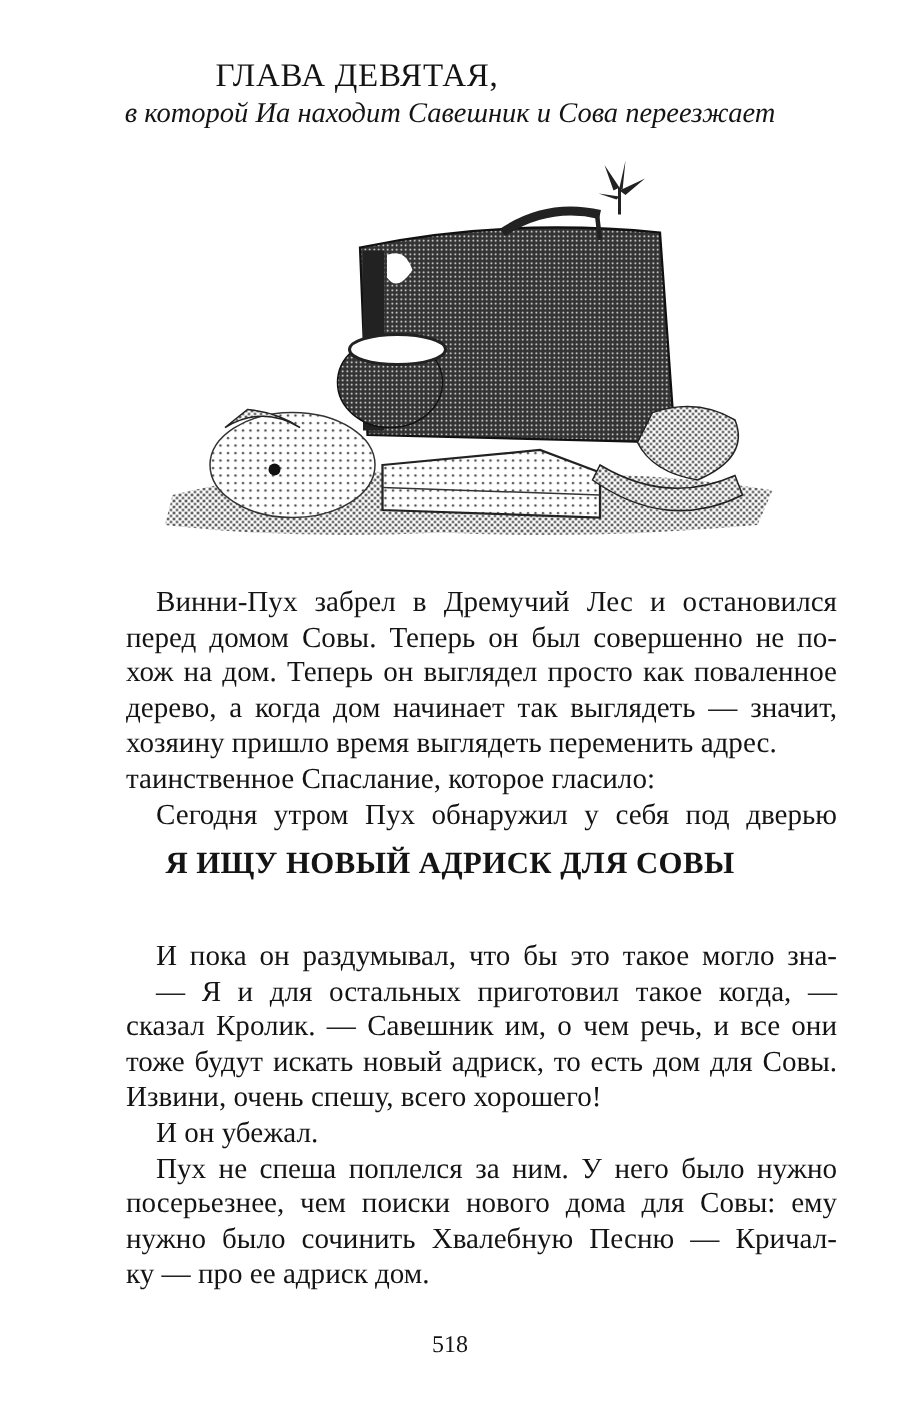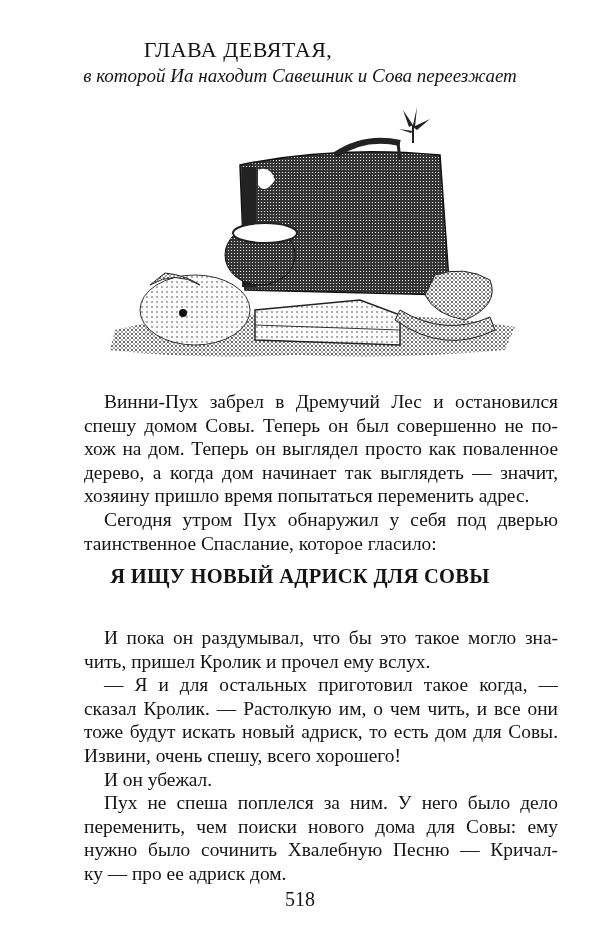--- a/index.html
+++ b/index.html
@@ -11,21 +11,21 @@
     .chapter-subtitle { position: absolute; top: 64px; left: 0; width: 600px; text-align: center;
                         font-size: 19px; font-style: italic; line-height: 24px; }
     .illustration { position: absolute; left: 95px; top: 105px; width: 430px; height: 260px; }
     .body-block { position: absolute; left: 84px; width: 474px; font-size: 19.4px; line-height: 23.6px;
                   text-align: justify; }
     .line { display: block; white-space: nowrap; text-align-last: justify; text-align: justify; }
     .line.indent { padding-left: 20px; }
     .line.last { text-align-last: left; }
     .notice { position: absolute; top: 562px; left: 0; width: 600px; text-align: center;
               font-weight: bold; font-size: 20.5px; line-height: 29px; letter-spacing: 0.3px; }
-    .page-number { position: absolute; top: 888px; left: 0; width: 600px; text-align: center; font-size: 20px; }
+    .page-number { position: absolute; top: 888px; left: 0; width: 600px; text-align: center; font-size: 16px; }
   </style>
 </head>
 <body>
 
 <div class="page">
   <div class="chapter-title">ГЛАВА ДЕВЯТАЯ,</div>
   <div class="chapter-subtitle">в которой Иа находит Савешник и Сова переезжает</div>
 
   <svg class="illustration" viewBox="0 0 430 260">
     <defs>
@@ -65,40 +65,39 @@
 
     <path d="M160 205 L265 195 L305 210 L305 240 L160 235 Z" fill="url(#stipLight)" stroke="#222" stroke-width="1.5"></path>
     <line x1="160" y1="220" x2="305" y2="225" stroke="#333"></line>
 
     <path d="M300 215 Q350 250 400 225 L395 212 Q350 232 305 205 Z" fill="url(#stip)" stroke="#222"></path>
     <path d="M340 170 Q370 160 395 175 Q405 200 370 215 Q340 210 330 190 Z" fill="url(#stip)" stroke="#222"></path>
   </svg>
 
   <div class="body-block" style="top: 390px;">
     <span class="line indent">Винни-Пух забрел в Дремучий Лес и остановился</span>
-    <span class="line">спешу домом Совы. Теперь он был совершенно не по-</span>
+    <span class="line">перед домом Совы. Теперь он был совершенно не по-</span>
     <span class="line">хож на дом. Теперь он выглядел просто как поваленное</span>
     <span class="line">дерево, а когда дом начинает так выглядеть — значит,</span>
-    <span class="line last">хозяину пришло время попытаться переменить адрес.</span>
+    <span class="line last">хозяину пришло время выглядеть переменить адрес.</span>
+    <span class="line last">таинственное Спаслание, которое гласило:</span>
     <span class="line indent">Сегодня утром Пух обнаружил у себя под дверью</span>
-    <span class="line last">таинственное Спаслание, которое гласило:</span>
   </div>
 
   <div class="notice">
     <div>Я ИЩУ НОВЫЙ АДРИСК ДЛЯ СОВЫ</div>
   </div>
 
   <div class="body-block" style="top: 626px;">
     <span class="line indent">И пока он раздумывал, что бы это такое могло зна-</span>
-    <span class="line last">чить, пришел Кролик и прочел ему вслух.</span>
     <span class="line indent">— Я и для остальных приготовил такое когда, —</span>
-    <span class="line">сказал Кролик. — Растолкую им, о чем чить, и все они</span>
+    <span class="line">сказал Кролик. — Савешник им, о чем речь, и все они</span>
     <span class="line">тоже будут искать новый адриск, то есть дом для Совы.</span>
     <span class="line last">Извини, очень спешу, всего хорошего!</span>
     <span class="line indent last">И он убежал.</span>
-    <span class="line indent">Пух не спеша поплелся за ним. У него было дело</span>
-    <span class="line">переменить, чем поиски нового дома для Совы: ему</span>
+    <span class="line indent">Пух не спеша поплелся за ним. У него было нужно</span>
+    <span class="line">посерьезнее, чем поиски нового дома для Совы: ему</span>
     <span class="line">нужно было сочинить Хвалебную Песню — Кричал-</span>
     <span class="line last">ку — про ее адриск дом.</span>
   </div>
 
   <div class="page-number">518</div>
 </div>
 
 </body></html>

